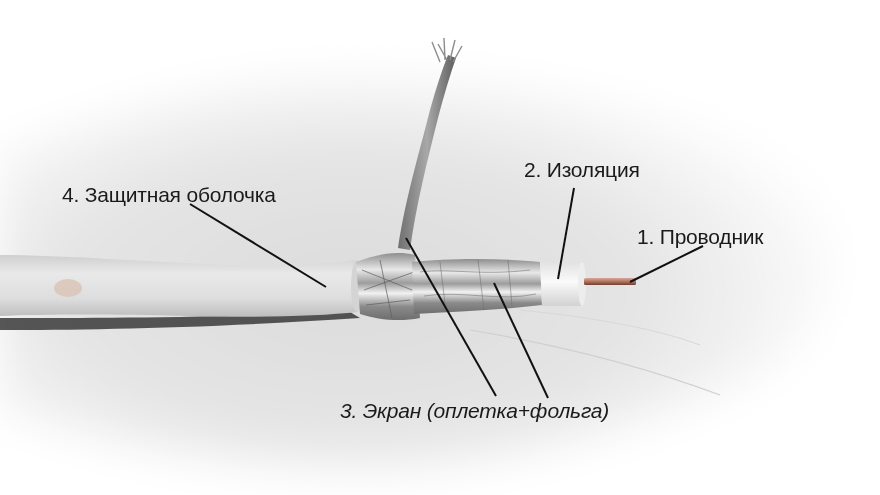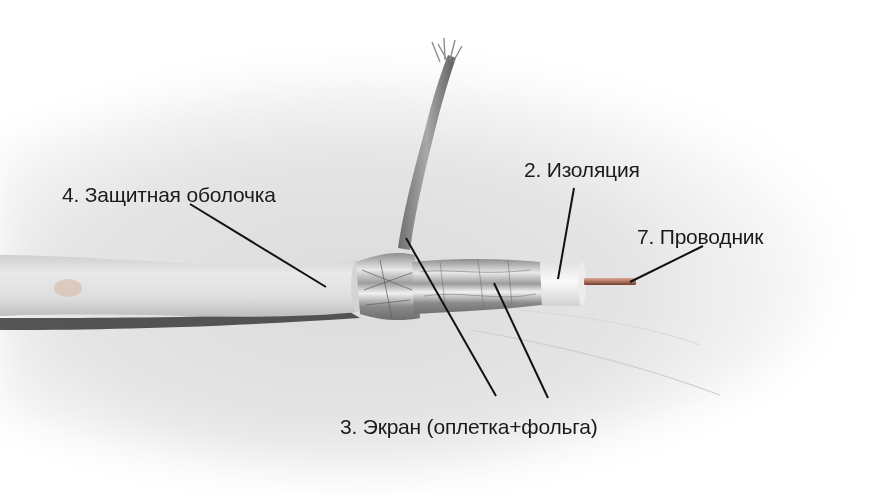--- a/index.html
+++ b/index.html
@@ -94,15 +94,15 @@
       <line x1="190" y1="204" x2="326" y2="287"></line>
       <line x1="574" y1="188" x2="558" y2="279"></line>
       <line x1="703" y1="246" x2="630" y2="282"></line>
       <line x1="496" y1="396" x2="406" y2="238"></line>
       <line x1="548" y1="398" x2="494" y2="283"></line>
     </g>
   </svg>
 
   <div class="label" style="left:62px; top:184px;">4. Защитная оболочка</div>
   <div class="label" style="left:508px; top:159px;margin-left:16px;">2. Изоляция</div>
-  <div class="label" style="left:637px; top:226px;">7. Проводник</div>
-  <div class="label" style="left:340px; top:416px;">3. Экран (оплетка+фольга)</div>
+  <div class="label" style="left:637px; top:226px;">1. Проводник</div>
+  <div class="label" style="left:340px; top:400px;font-style:italic;">3. Экран (оплетка+фольга)</div>
 </div>
 
 </body></html>

